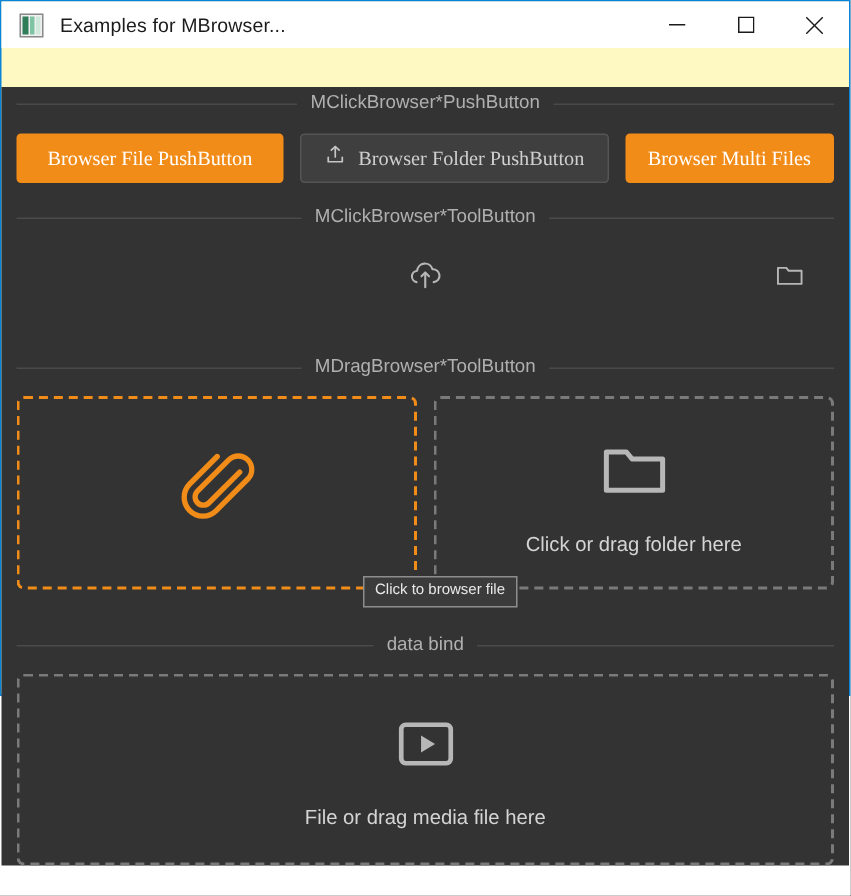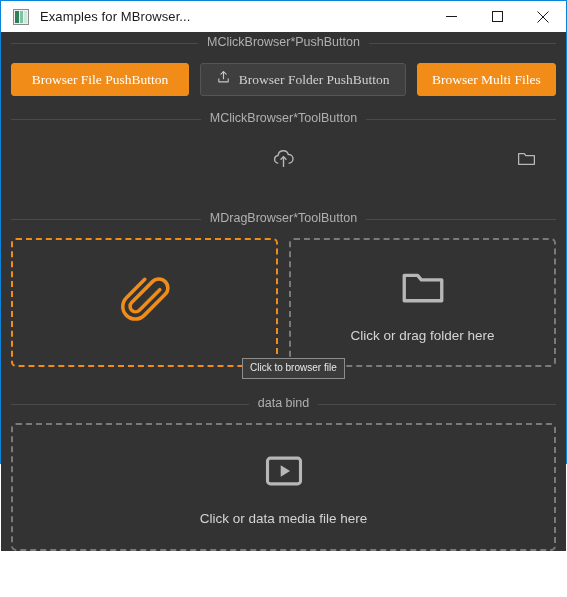--- a/index.html
+++ b/index.html
@@ -79,20 +79,21 @@
   }
   .win-btn svg { display: block; }
 
   
   .client {
     flex: 1 1 auto;
     background: #333333;
     position: relative;
     padding: 0 10px;
     box-sizing: border-box;
+    margin-top: 26px;
   }
 
   
   .group {
     position: relative;
   }
   .group-title {
     display: flex;
     align-items: center;
     height: 22px;
@@ -359,20 +360,20 @@
         <span class="line"></span>
       </div>
 
       <div class="media-zone">
         <span>
           <svg width="44" height="44" viewBox="0 0 24 24" fill="none" stroke="#b7b7b7" stroke-width="1.7" stroke-linejoin="round">
             <rect x="3" y="5" width="18" height="14" rx="1.6"></rect>
             <path d="M10.2 8.9 L15.3 12 L10.2 15.1 Z" fill="#b7b7b7" stroke="none"></path>
           </svg>
         </span>
-        <span class="dz-label">Click or data media file here</span>
+        <span class="dz-label">File or drag media file here</span>
       </div>
     </div>
 
     <div class="tooltip">Click to browser file</div>
 
   </div>
 </div>
 
 </body></html>

